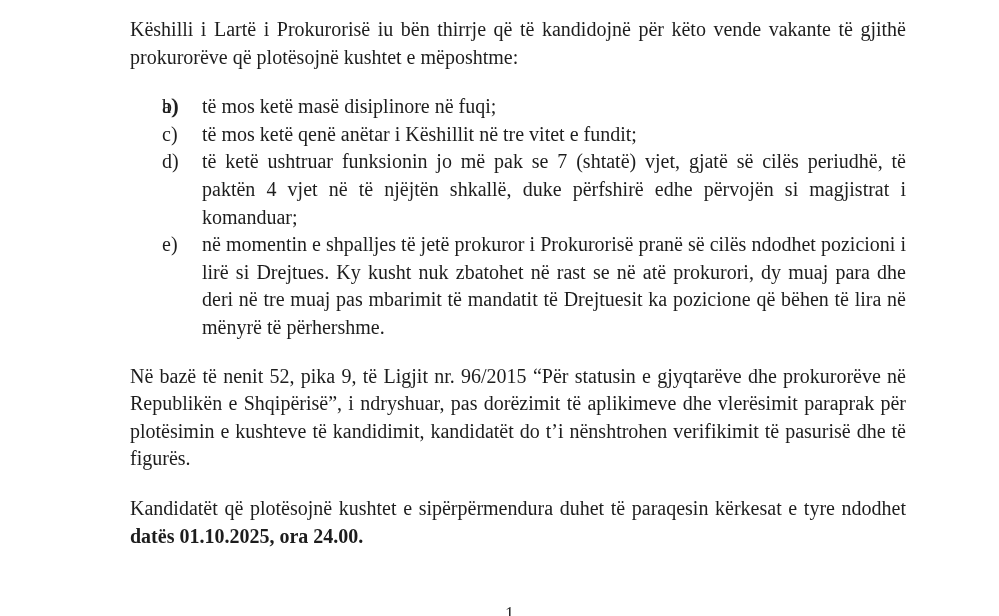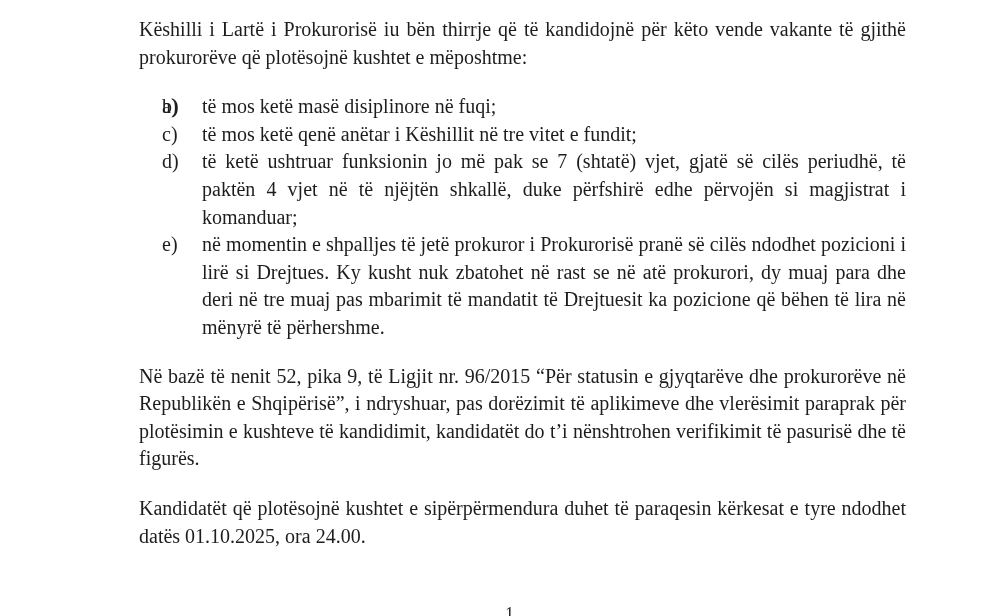--- a/index.html
+++ b/index.html
@@ -18,39 +18,39 @@
   .doc-page {
     position: absolute;
     left: 130px;
     top: 16px;
     width: 776px;
     font-size: 20px;
     line-height: 27.6px;
     text-align: justify;
   }
   .para {
-    margin: 0 0 22px 9px;
+    margin: 0 0 22px 0;
   }
   .cond-list {
     margin: 0 0 21px 0;
     padding: 0;
     list-style: none;
   }
   .cond-item {
     position: relative;
     padding-left: 72px;
     margin: 0;
   }
   .cond-marker {
     position: absolute;
     left: 32px;
     top: 0;
   }
   .deadline {
-    font-weight: normal;
+    font-weight: bold;
   }
   .page-number {
     position: absolute;
     left: 505px;
     top: 604px;
     font-size: 18px;
     line-height: 20px;
     color: #2a2a2a;
   }
 </style>

